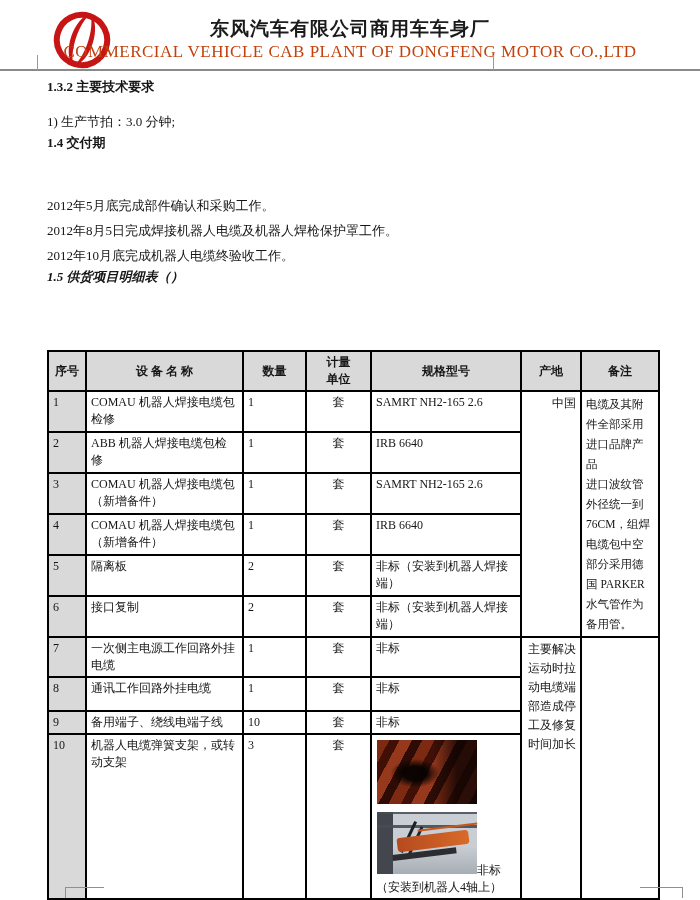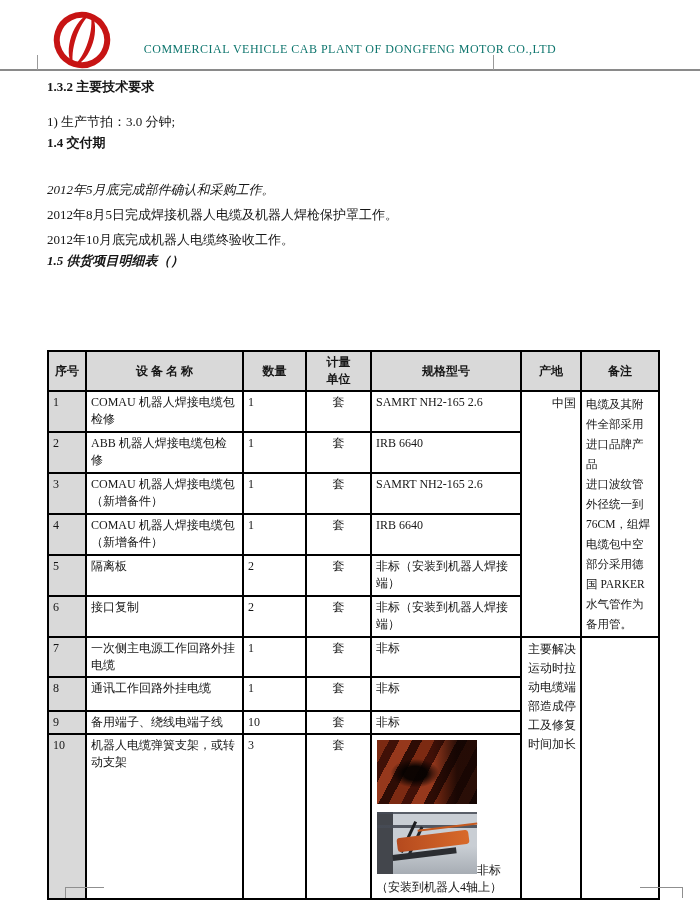--- a/index.html
+++ b/index.html
@@ -10,36 +10,36 @@
         font-family:"Liberation Serif","DejaVu Serif",serif;color:var(--text);}
   
   .logo{position:absolute;left:50px;top:10px;width:64px;height:60px;}
   .logo svg{width:100%;height:100%;}
   .red-stroke{stroke:var(--logo_red);}
   .red-fill{fill:var(--logo_red);}
   .title-cn{position:absolute;left:0;right:0;top:16px;text-align:center;
             font-size:19px;font-weight:bold;letter-spacing:1px;color:#1b1b1b;
             font-family:"Liberation Sans","DejaVu Sans",sans-serif;}
   .title-en{position:absolute;left:0;right:0;top:42px;text-align:center;
-            font-size:12px;letter-spacing:.5px;color:#0f766e;}
+            font-size:17px;letter-spacing:.5px;color:#c2410c;}
   .header-rule{position:absolute;left:0;right:0;top:69px;height:2px;background:var(--rule_gray);}
   .hmark{position:absolute;top:55px;height:15px;width:0;border-left:1px solid #9a9a9a;}
   .hmark.left{left:37px;} .hmark.right{left:493px;}
   .bmark{position:absolute;top:887px;height:10px;}
   .bmark.left{left:65px;width:38px;border-left:1px solid #8f8f8f;border-top:1px solid #8f8f8f;}
   .bmark.right{left:640px;width:42px;border-right:1px solid #8f8f8f;border-top:1px solid #8f8f8f;}
   
   .content{position:absolute;left:47px;top:78px;width:612px;font-size:13px;line-height:17px;}
   .content p{margin:0;}
   .h132{margin-top:10px;font-weight:bold;}
   .numbered{line-height:25px;}
   .numbered.first{margin-top:14px;}
   .h14{margin-top:11px;font-weight:bold;}
   .delivery{line-height:25px;}
-  .delivery.first{margin-top:26px;font-style:italic;}
+  .delivery.first{margin-top:42px;}
   .h15{margin-top:13px;font-weight:bold;font-style:italic;}
   
   #supply-table{position:absolute;left:47px;top:350px;width:611px;border-collapse:collapse;
                 table-layout:fixed;font-size:12px;line-height:17px;}
   #supply-table th,#supply-table td{border:2px solid #000;padding:2px 4px;vertical-align:top;
                 overflow:hidden;}
   #supply-table thead tr{height:32px;}
   #supply-table th{background:var(--table_header_bg);font-weight:bold;text-align:center;
                 vertical-align:middle;white-space:pre-line;}
   #supply-table tbody tr{height:34px;}
@@ -77,20 +77,21 @@
 
   <div class="logo">
     <svg viewBox="0 0 100 100" aria-hidden="true">
       <g transform="rotate(18 50 50)">
         <circle cx="50" cy="50" r="42" fill="none" stroke-width="10" class="red-stroke"></circle>
         <path class="red-fill" d="M50 4 C 26 18 24 80 50 96 C 36 74 36 26 50 4 Z"></path>
         <path class="red-fill" d="M50 4 C 74 18 76 80 50 96 C 64 74 64 26 50 4 Z"></path>
       </g>
     </svg>
   </div>
+  <div class="title-cn">东风汽车有限公司商用车车身厂</div>
   <div class="title-en">COMMERCIAL VEHICLE CAB PLANT OF DONGFENG MOTOR CO.,LTD</div>
   <div class="header-rule"></div>
   <div class="hmark left"></div>
   <div class="hmark right"></div>
 
   <div class="content">
     <p class="h132">1.3.2 主要技术要求</p>
     <p class="numbered first">1) 生产节拍：3.0 分钟;</p>
     <p class="h14">1.4 交付期</p>
     <p class="delivery first">2012年5月底完成部件确认和采购工作。</p>

